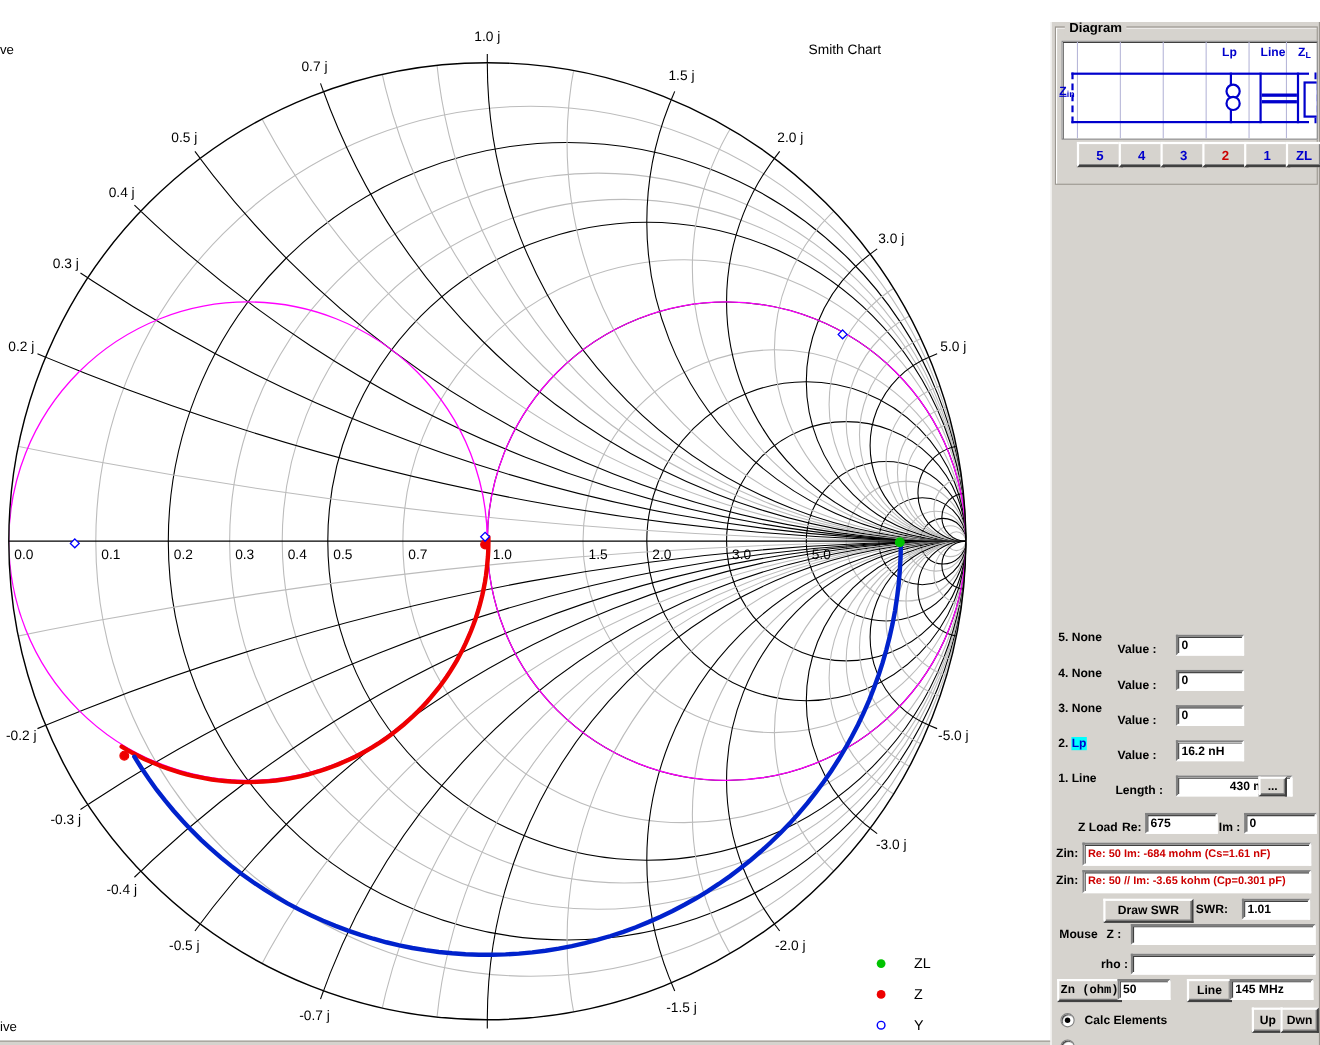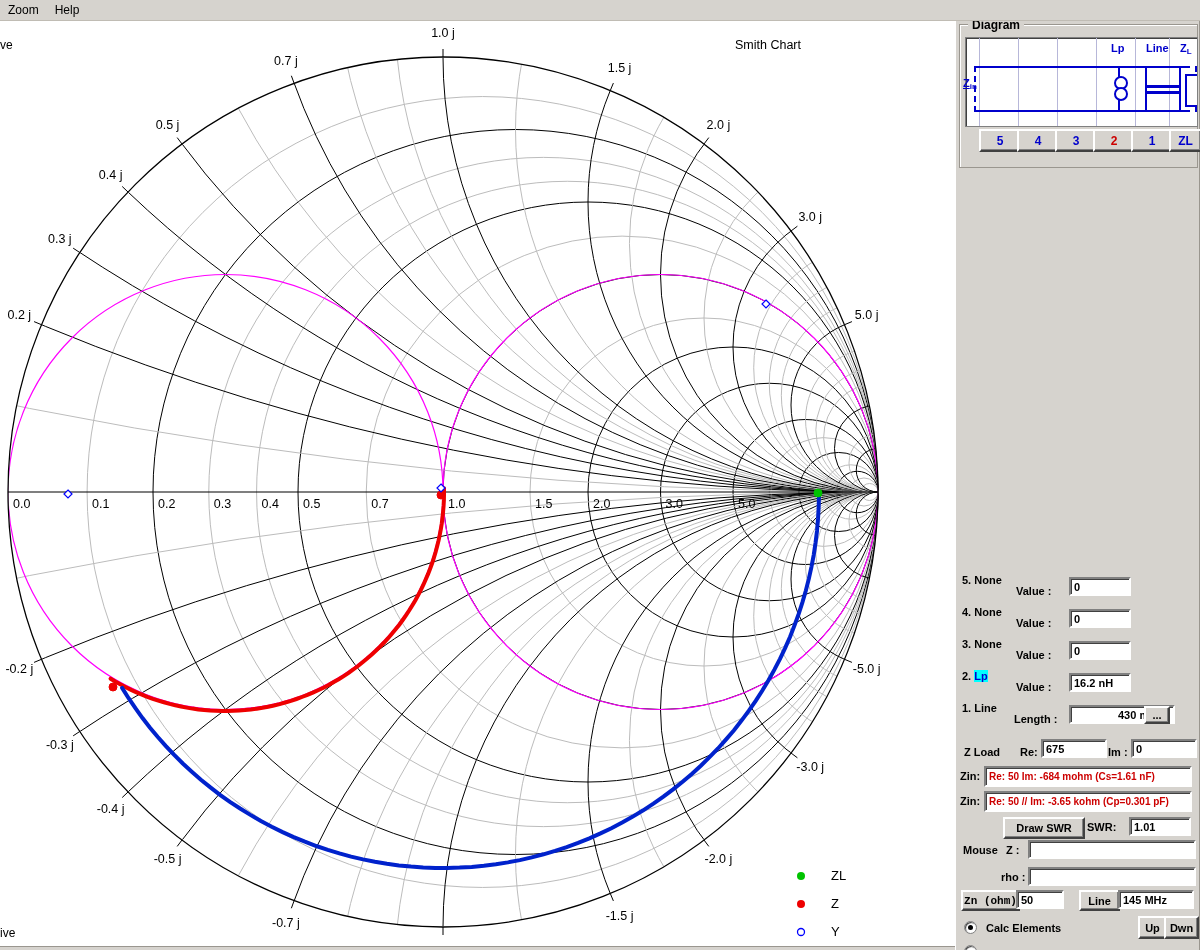--- a/index.html
+++ b/index.html
@@ -49,24 +49,20 @@
   .el-name.hl{background:#00ffff;color:#0000cc;}
   .radio{position:absolute;width:11px;height:11px;border-radius:50%;background:#fff;
          border:1px solid #808080;box-shadow:inset 1px 1px 1px #404040;}
   .radio .dot{position:absolute;left:3px;top:3px;width:5px;height:5px;border-radius:50%;background:#000;}
 </style>
 </head>
 <body>
 
 <div id="app">
 
-  <div id="menubar">
-    <span class="menu-item">Zoom</span>
-    <span class="menu-item">Help</span>
-  </div>
 
   <div id="chartwrap">
     <svg id="smith" width="955" height="950">
         <rect x="0" y="0" width="955" height="950" fill="#ffffff"></rect>
         <defs>
           <clipPath id="cc">
             <circle cx="443" cy="492" r="434.5"></circle>
           </clipPath>
         </defs>
         <g>
@@ -277,21 +273,21 @@
 
     <span class="lbl abs" style="left:6px;top:650px;"><span>2.</span> <span class="el-name hl">Lp</span></span>
     <span class="lbl abs" style="left:60px;top:661px;">Value :</span>
     <input class="input" style="left: 113px; top: 653px; width: 52px; height: 13px;" value="16.2 nH">
 
     <span class="lbl abs" style="left:6px;top:682px;"><span>1.</span> <span class="el-name">Line</span></span>
     <span class="lbl abs" style="left:58px;top:693px;">Length :</span>
     <input class="input" style="left: 113px; top: 685px; width: 52px; height: 13px; padding-left: 47px;" value="430 mm">
     <div class="btn" style="left:188px;top:686px;width:22px;height:14px;">...</div>
 
-    <span class="lbl abs" style="left:8px;top:726px;">Z Load</span>
+    <span class="lbl abs" style="left:24px;top:726px;">Z Load</span>
     <span class="lbl abs" style="left:64px;top:726px;">Re:</span>
     <input class="input" style="left: 85px; top: 719px; width: 56px; height: 13px;" value="675">
     <span class="lbl abs" style="left:152px;top:726px;">Im :</span>
     <input class="input" style="left: 175px; top: 719px; width: 56px; height: 13px;" value="0">
 
     <span class="lbl abs" style="left:4px;top:750px;">Zin:</span>
     <div class="input red-field" style="left:28px;top:746px;width:198px;height:15px;">Re: 50    Im: -684 mohm (Cs=1.61 nF)</div>
     <span class="lbl abs" style="left:4px;top:775px;">Zin:</span>
     <div class="input red-field" style="left:28px;top:771px;width:198px;height:15px;">Re: 50  // Im: -3.65 kohm (Cp=0.301 pF)</div>
 

